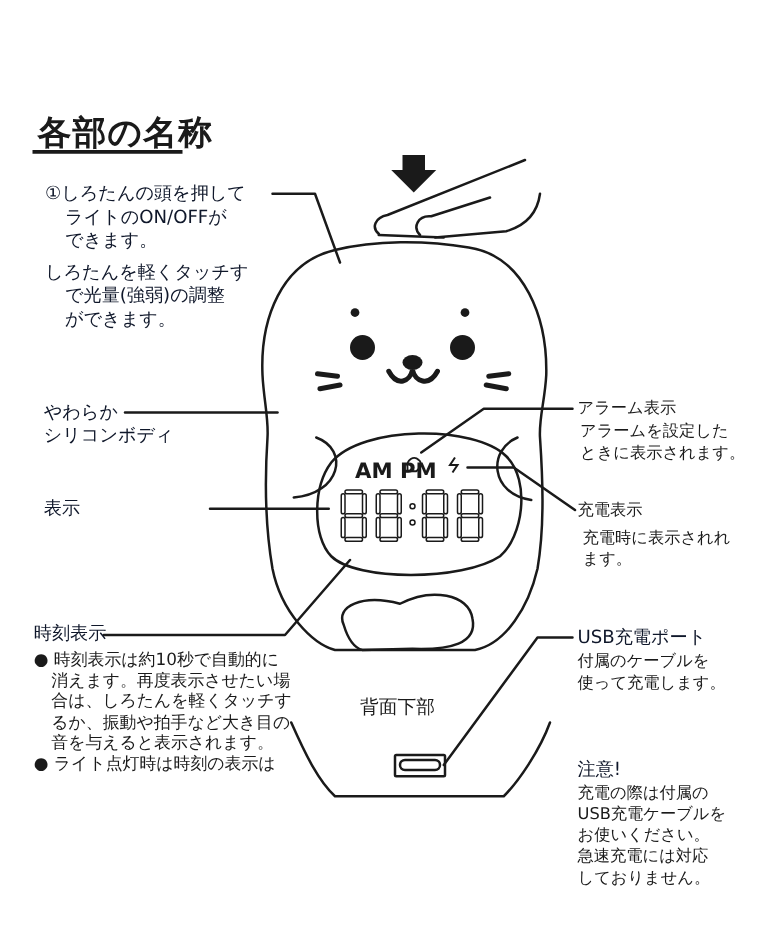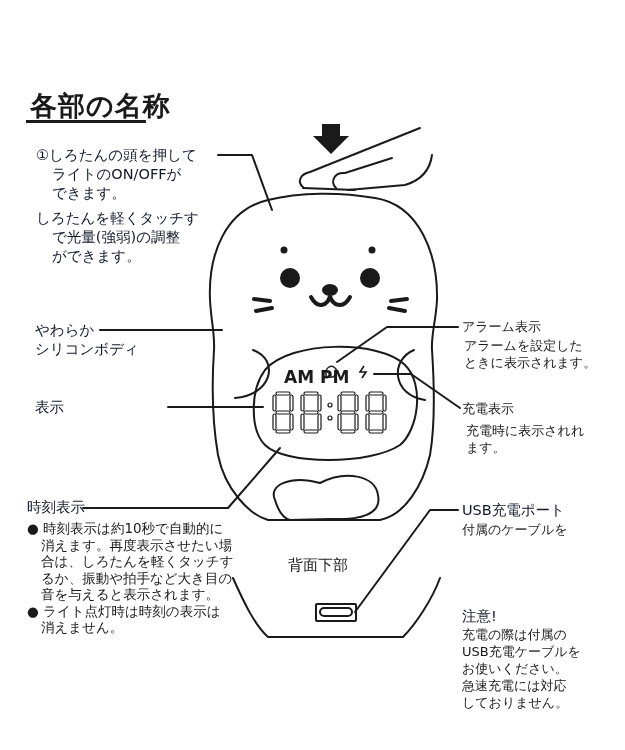--- a/index.html
+++ b/index.html
@@ -153,39 +153,39 @@
 
 <div class="abs" style="left:27px;top:498px;">
   <div class="lbl">時刻表示</div>
   <div class="bullet-text" style="margin-top:3px;">
     <div class="line">● <span>時刻表示は約10秒で自動的に</span></div>
     <div class="line indent">消えます。再度表示させたい場</div>
     <div class="line indent">合は、しろたんを軽くタッチす</div>
     <div class="line indent">るか、振動や拍手など大き目の</div>
     <div class="line indent">音を与えると表示されます。</div>
     <div class="line">● <span>ライト点灯時は時刻の表示は</span></div>
-    <div class="line indent">消えません。</div>
   </div>
 </div>
 
 <div class="abs" style="left:462px;top:317px;">
   <div class="lbl-head">アラーム表示</div>
   <div class="lbl-sm" style="padding-left:2px">アラームを設定した</div>
   <div class="lbl-sm" style="padding-left:2px">ときに表示されます。</div>
 </div>
 
 <div class="abs" style="left:462px;top:399px;">
   <div class="lbl-head">充電表示</div>
   <div class="lbl-sm" style="margin-top:3px;padding-left:4px">充電時に表示されれ</div>
   <div class="lbl-sm" style="padding-left:4px">ます。</div>
 </div>
 
 <div class="abs" style="left:462px;top:501px;">
   <div class="lbl">USB充電ポート</div>
   <div class="lbl-sm" style="margin-top:1px">付属のケーブルを</div>
+  <div class="lbl-sm">使って充電します。</div>
 </div>
 
 <div class="abs" style="left:462px;top:567px;margin-top:40px;">
   <div class="lbl">注意!</div>
   <div class="lbl-sm">充電の際は付属の</div>
   <div class="lbl-sm">USB充電ケーブルを</div>
   <div class="lbl-sm">お使いください。</div>
   <div class="lbl-sm">急速充電には対応</div>
   <div class="lbl-sm">しておりません。</div>
 </div>

